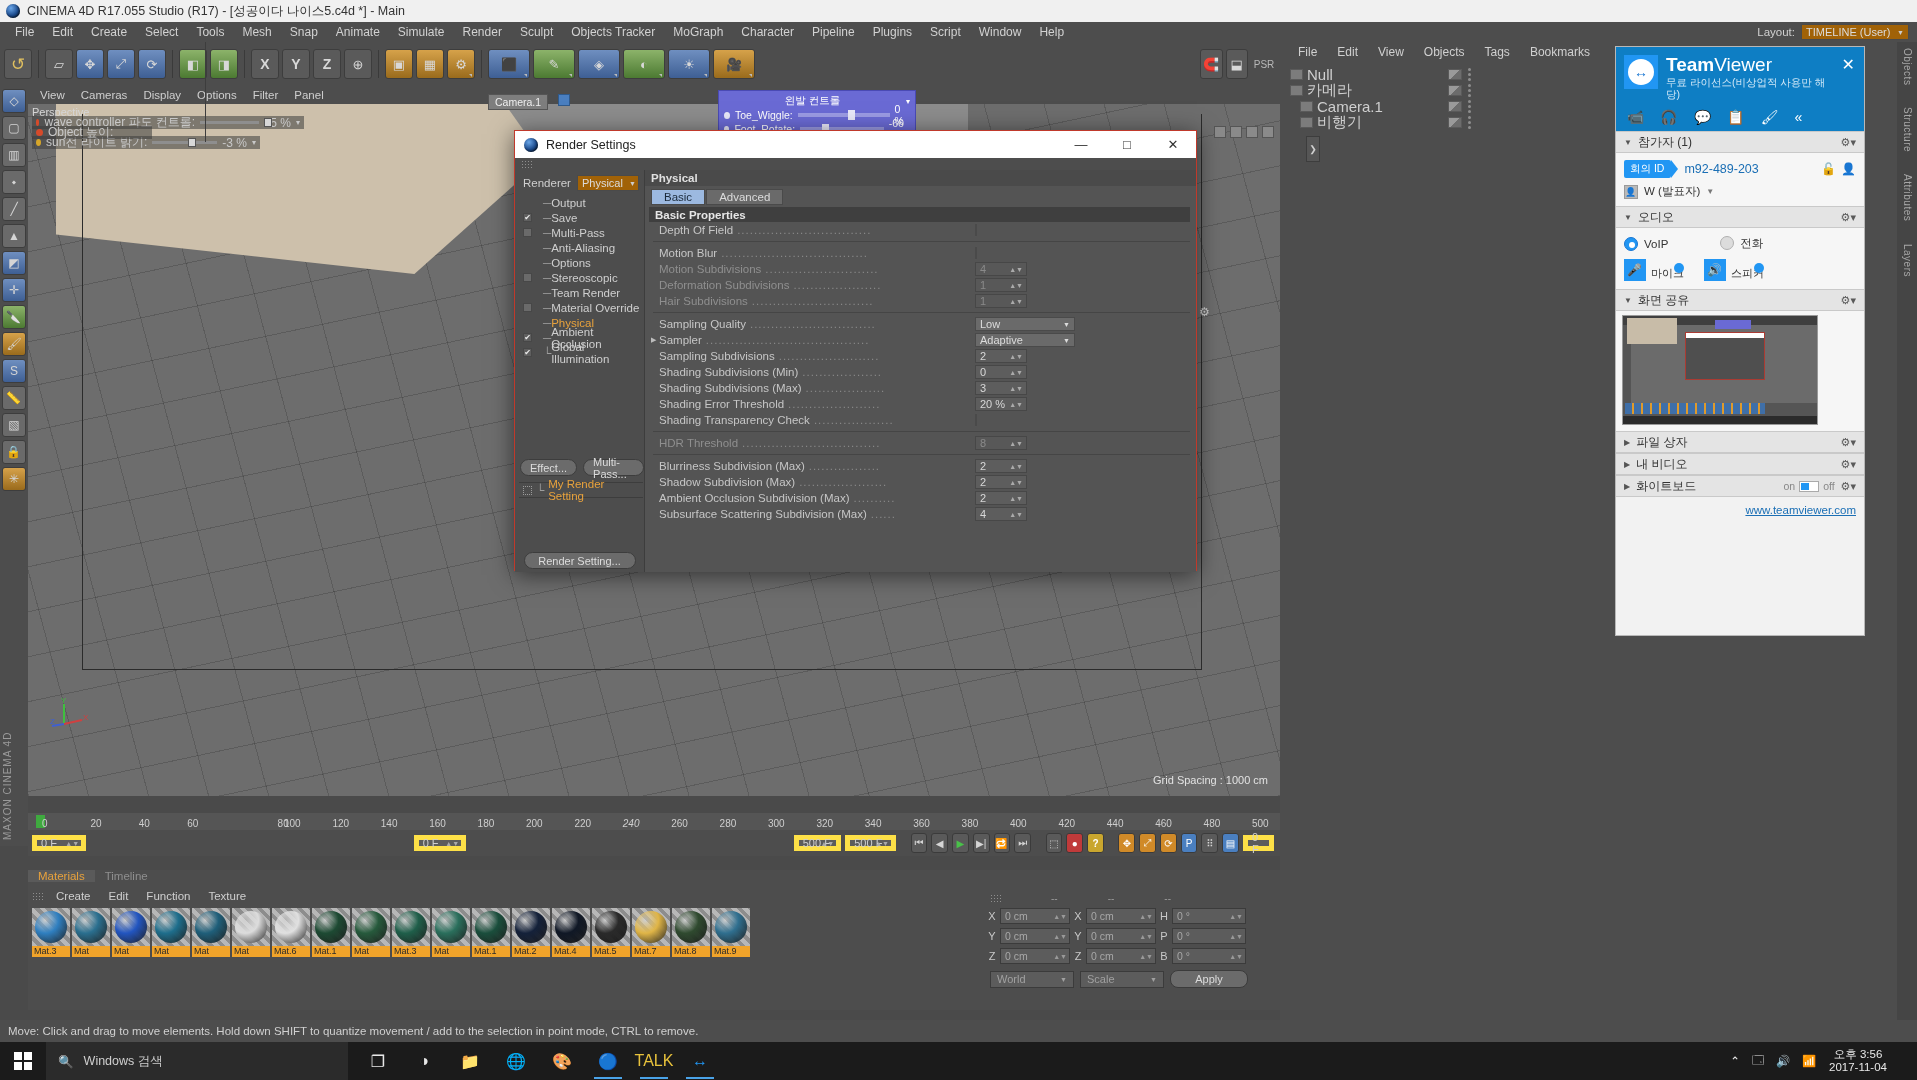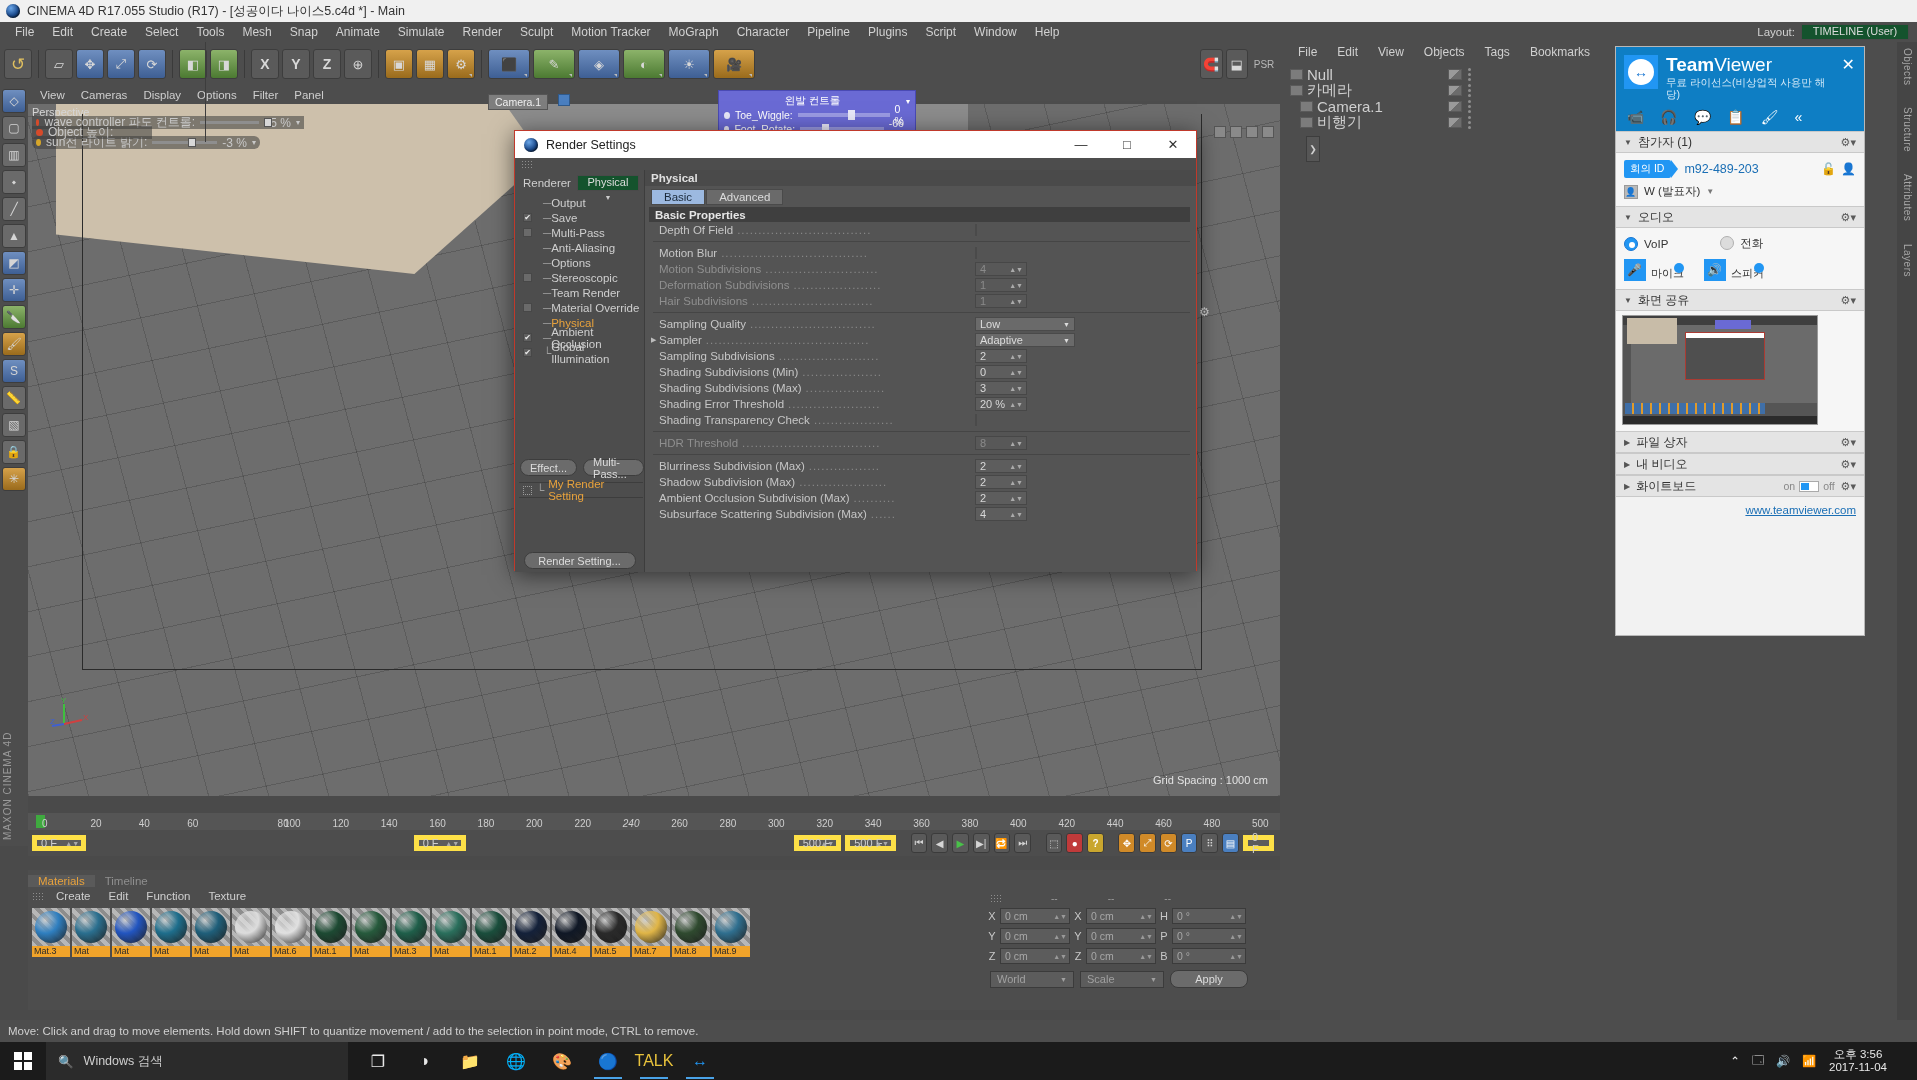--- a/index.html
+++ b/index.html
@@ -152,21 +152,21 @@
     display:flex;align-items:center;justify-content:center;font-size:10px;color:#d5d5d5;
   }
   .pbtn.green { color:#49c149; }
   .pbtn.red   { background:#c03a3a;color:#fff; }
   .pbtn.orange{ background:#d08a28;color:#fff; }
   .pbtn.q     { background:#c9a62e;color:#fff;font-weight:bold; }
   .pbtn.blue  { background:#4a7fc0;color:#fff; }
 
   
   .mat-panel { position:absolute; left:28px; top:870px; width:1252px; height:140px; background:#4d4d4d; }
-  .mat-tabs { display:flex; height:17px; align-items:flex-end; }
+  .mat-tabs { display:flex; height:17px; align-items:flex-start; }
   .mat-tab {
     padding:0 10px; font-size:11.5px; display:flex;align-items:center;
     background:#4d4d4d; color:#8f8f8f;
   }
   .mat-tab.active { background:#5a5a5a; color:#e8a23c; }
   .mat-menu { display:flex; height:18px; align-items:center; gap:0; padding-left:4px; background:#4d4d4d; }
   .mat-menu .mi { padding:0 9px; font-size:11.5px; color:#cfcfcf; line-height:18px; }
   .mat-grid { display:flex; gap:2px; padding:3px 4px; }
   .mat-item { width:38px; }
   .mat-thumb {
@@ -249,22 +249,22 @@
   .grip-dots {
     width:11px;height:8px;
     background-image: radial-gradient(#8e8e8e 35%, transparent 36%);
     background-size: 3px 3px;
   }
   .rs-body { display:flex; height:402px; }
   .rs-left { width:130px; background:#4d4d4d; position:relative; border-right:1px solid #3d3d3d; }
   .rs-renderer { display:flex; align-items:center; gap:6px; padding:5px 4px 4px 8px; }
   .rs-renderer .lbl { font-size:11.5px; color:#cfcfcf; }
   .sel {
-    height:16px; background:#14532d; border:1px solid #4a4a4a; color:#dcdcdc; font-size:11px;
-    display:flex; align-items:center; justify-content:space-between; padding:0 4px; gap:6px;flex-direction:column;
+    height:16px; background:#a16207; border:1px solid #4a4a4a; color:#dcdcdc; font-size:11px;
+    display:flex; align-items:center; justify-content:space-between; padding:0 4px; gap:6px;
   }
   .sel .caret { font-size:7px; color:#ccc; }
   .rs-tree { padding-left:2px; }
   .rs-node {
     height:15px; display:flex; align-items:center; font-size:11.5px; color:#cfcfcf; position:relative;
   }
   .rs-node .chk {
     position:absolute; left:6px; width:9px; height:9px; background:#5f5f5f; border:1px solid #474747;
     font-size:8px; line-height:8px; text-align:center; color:#eaeaea;
   }
@@ -436,21 +436,21 @@
       <span class="mi">Edit</span>
       <span class="mi">Create</span>
       <span class="mi">Select</span>
       <span class="mi">Tools</span>
       <span class="mi">Mesh</span>
       <span class="mi">Snap</span>
       <span class="mi">Animate</span>
       <span class="mi">Simulate</span>
       <span class="mi">Render</span>
       <span class="mi">Sculpt</span>
-      <span class="mi">Motion Tracker</span>
+      <span class="mi">Objects Tracker</span>
       <span class="mi">MoGraph</span>
       <span class="mi">Character</span>
       <span class="mi">Pipeline</span>
       <span class="mi">Plugins</span>
       <span class="mi">Script</span>
       <span class="mi">Window</span>
       <span class="mi">Help</span>
     </div>
   <div style="position:absolute;right:8px;top:22px;height:20px;display:flex;align-items:center;gap:6px;font-size:11.5px;color:#d0d0d0;">
     <span>Layout:</span>
@@ -547,21 +547,21 @@
 
     <div class="hud-row" style="left:4px;top:30px;width:272px;">
       <span class="hud-dot" style="background:#d64a2a;"></span>
       <span>wave controller 파도 컨트롤:</span>
       <span class="hud-slider">
           <i class="hud-knob" style="left:64px;"></i>
         </span>
       <span>15 %</span>
       <span style="font-size:8px;">▾</span>
     </div>
-    <div class="hud-row" style="left:4px;top:50px;width:228px;border-radius:6px;">
+    <div class="hud-row" style="left:4px;top:50px;width:228px;">
       <span class="hud-dot" style="background:#d6a62a;"></span>
       <span>sun전 라이트 밝기:</span>
       <span class="hud-slider" style="width:90px;">
           <i class="hud-knob" style="left:36px;"></i>
         </span>
       <span>-3 %</span>
       <span style="font-size:8px;">▾</span>
     </div>
     <div class="hud-row" style="left:4px;top:40px;width:120px;">
       <span class="hud-dot" style="background:#d64a2a;"></span>

